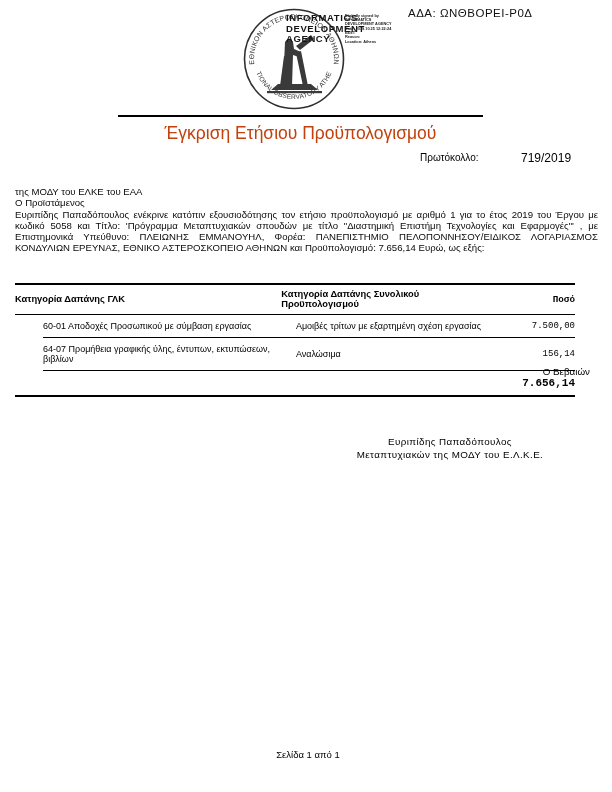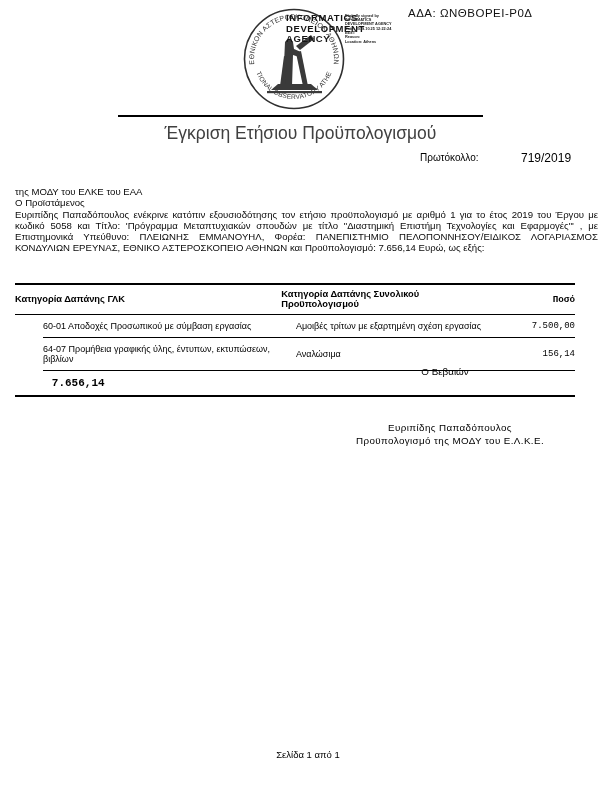--- a/index.html
+++ b/index.html
@@ -26,46 +26,46 @@
     width:110px;font-weight:bold;white-space:nowrap;
   }
   .ada{
     position:absolute;left:408px;top:7px;
     font-size:11.5px;letter-spacing:.5px;color:#111;white-space:nowrap;
   }
   
   .rule{position:absolute;left:118px;top:115px;width:365px;height:2px;background:#000;}
   .doc-title{
     position:absolute;left:103px;top:123px;width:395px;
-    text-align:center;font-size:17.5px;color:#404040;
+    text-align:center;font-size:17.5px;color:#c2410c;
   }
   .proto-label{position:absolute;left:420px;top:152px;font-size:10px;}
   .proto-value{position:absolute;left:521px;top:151px;font-size:12px;}
   
   .body-block{
     position:absolute;left:15px;top:186px;width:583px;
     font-size:9.6px;line-height:11.3px;color:#0a0a0a;
   }
   .body-block .para{text-align:justify;}
   
   .budget-table{
     position:absolute;left:15px;top:283px;width:560px;
     border-top:2px solid #000;font-size:9px;
   }
-  .t-row{display:flex;align-items:center;border-bottom:1px solid #000;}
+  .t-row{display:flex;align-items:center;border-bottom:1px solid #000;justify-content:flex-end;}
   .t-head{font-weight:bold;font-size:9.3px;padding:4px 0 5px 0;}
   .t-data{padding:6px 0;margin-left:28px;}
   .t-total{font-weight:bold;font-size:10.2px;padding:6px 0;border-bottom:2.5px solid #000;}
   .c1{width:47.5%;padding-right:4px;}
   .c2{width:36.5%;padding-right:4px;}
   .c3{width:16%;text-align:right;font-family:Liberation Mono, monospace;}
   .t-total .c3{font-size:11px;}
   
-  .certifier{position:absolute;left:300px;top:366px;width:290px;text-align:center;font-size:9.8px;}
-  .sig-block{position:absolute;left:310px;top:422px;width:280px;text-align:center;font-size:9.8px;line-height:12.5px;letter-spacing:.4px;}
+  .certifier{position:absolute;left:300px;top:366px;width:290px;text-align:right;font-size:9.8px;}
+  .sig-block{position:absolute;left:310px;top:436px;width:280px;text-align:center;font-size:9.8px;line-height:12.5px;letter-spacing:.4px;}
   .page-footer{position:absolute;left:12px;top:749px;width:592px;text-align:center;font-size:9.5px;}
 </style>
 </head>
 <body>
 
 <div class="page">
 
   <svg class="seal" viewBox="0 0 112 106" xmlns="http://www.w3.org/2000/svg">
     <defs>
       <path id="arcTop" d="M 16.6 59.9 A 40 40 0 1 1 95.4 59.9"></path>
@@ -135,18 +135,18 @@
       <div class="c3">156,14</div>
     </div>
     <div class="t-row t-total">
       <div class="c3">7.656,14</div>
     </div>
   </div>
 
   <div class="certifier">Ο Βεβαιών</div>
   <div class="sig-block">
     <div>Ευριπίδης Παπαδόπουλος</div>
-    <div>Προϋπολογισμό της ΜΟΔΥ του Ε.Λ.Κ.Ε.</div>
+    <div>Μεταπτυχιακών της ΜΟΔΥ του Ε.Λ.Κ.Ε.</div>
   </div>
 
   <div class="page-footer">Σελίδα 1 από 1</div>
 
 </div>
 
 </body></html>

